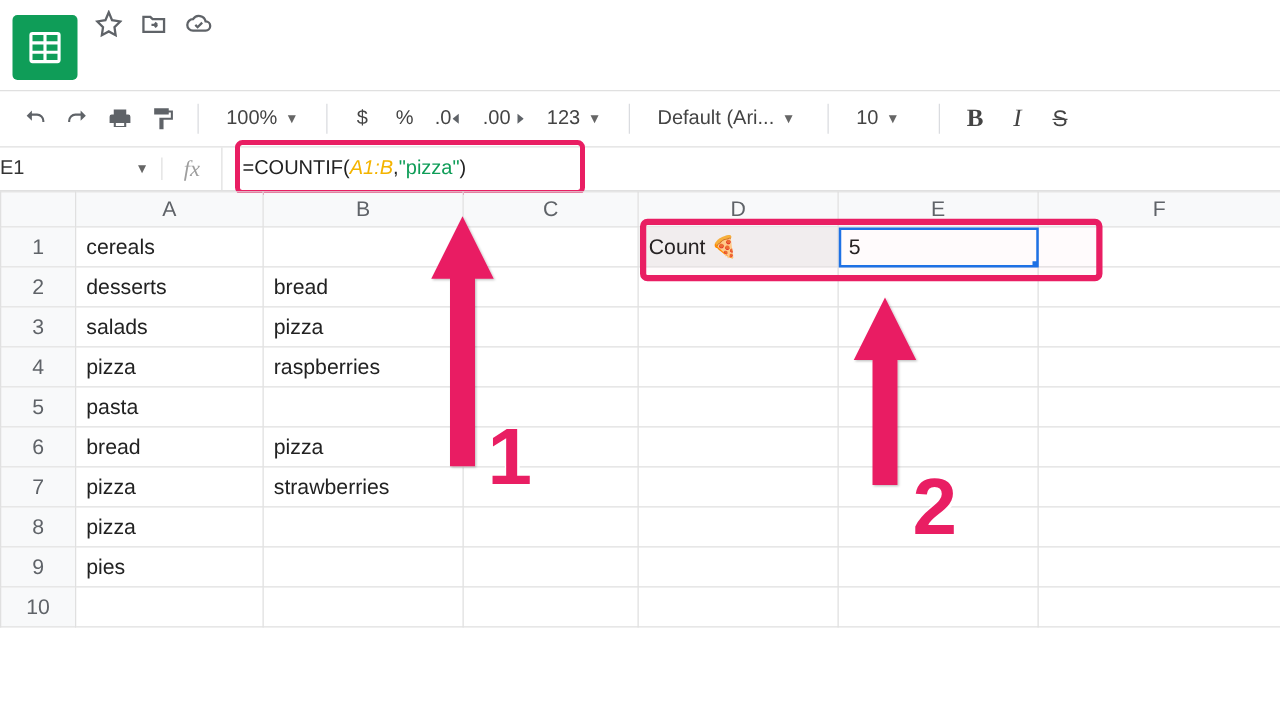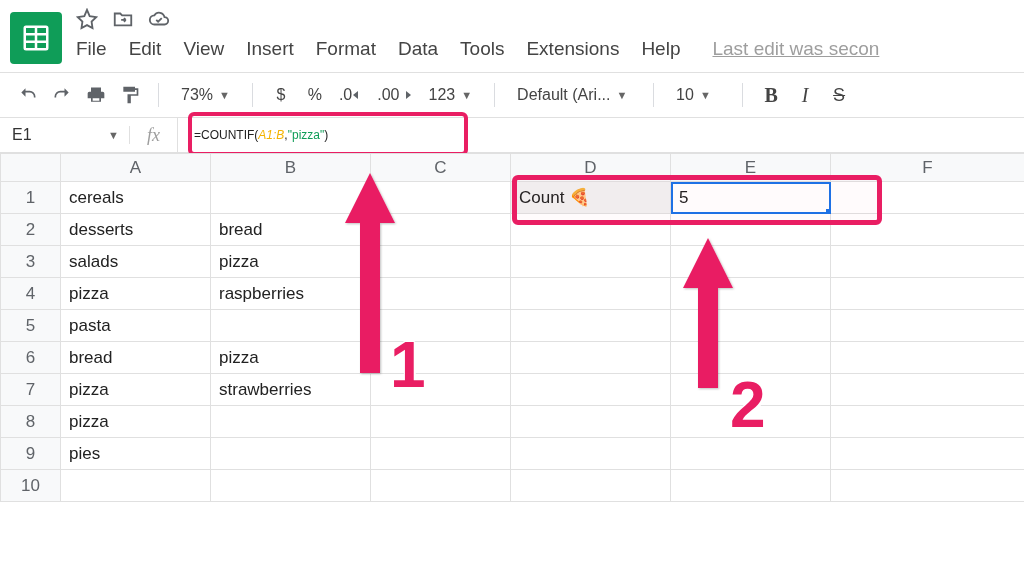--- a/index.html
+++ b/index.html
@@ -76,37 +76,36 @@
   
   .formula-row {
     display:flex; align-items:center;
     border-top:1px solid #e0e0e0;
     border-bottom:1px solid #e0e0e0;
     height: 36px;
   }
   .name-box {
     width: 130px;
     display:flex; align-items:center;
-    padding-left: 12px;
     font-size: 16px;
     color:#333;
     border-right:1px solid #e0e0e0;
     text-align:center;
   }
   .name-box .chev-down { margin-left:auto; margin-right:10px;}
   .fx-label {
     width:48px; text-align:left;
     font-style:italic; font-family:"Times New Roman",serif;
     color:#9e9e9e; font-size:18px;
     border-right:1px solid #e0e0e0;
     height:100%; display:flex;align-items:center;justify-content:center;
   }
   .formula-input {
     flex:1; padding-left:16px;
-    font-size:12px;
+    font-size:16px;
     font-family: Arial;
     height:100%; display:flex;align-items:center;
     position:relative;
   }
   .formula-highlight {
     position:absolute;
     left:10px; top:-6px;
     height:44px;
     border:4px solid #e91e63;
     border-radius:6px;
@@ -202,32 +201,20 @@
             <path fill="none" stroke="#5f6368" stroke-width="2" d="M10 13h5m0 0l-2-2m2 2l-2 2"></path>
           </svg>
       </span>
       <span class="title-icon">
         <svg viewBox="0 0 24 24" width="24" height="24">
             <path fill="none" stroke="#5f6368" stroke-width="2" d="M7 18a5 5 0 010-10 6 6 0 0111 2 4 4 0 010 8H7z"></path>
             <path stroke="#5f6368" stroke-width="2" d="M9 13l2 2 4-4" fill="none"></path>
           </svg>
       </span>
     </div>
-    <div class="menu-row">
-      <span>File</span>
-      <span>Edit</span>
-      <span>View</span>
-      <span>Insert</span>
-      <span>Format</span>
-      <span>Data</span>
-      <span>Tools</span>
-      <span>Extensions</span>
-      <span>Help</span>
-      <span class="last-edit">Last edit was secon</span>
-    </div>
   </div>
 </div>
 <div class="divider"></div>
 
 <div class="toolbar">
   <div class="tb-btn">
       <svg width="20" height="20" viewBox="0 0 24 24">
         <path d="M9 14l-5-5 5-5v3h5a7 7 0 017 7v1h-2v-1a5 5 0 00-5-5H9v5z" fill="#5f6368"></path>
       </svg>
     </div>
@@ -241,21 +228,21 @@
         <path fill="#5f6368" d="M6 3h12v5H6zM4 8h16a2 2 0 012 2v6h-4v4H6v-4H2v-6a2 2 0 012-2zm4 8v3h8v-3H8z"></path>
       </svg>
     </div>
   <div class="tb-btn">
       <svg width="20" height="20" viewBox="0 0 24 24">
         <path fill="#5f6368" d="M18 4V2H4v6h14V6h2v5H9v11h4V13h9V4z"></path>
       </svg>
     </div>
   <div class="tb-sep"></div>
   <div class="tb-select">
-      <span>73%</span>
+      <span>100%</span>
       <span class="chev-down">▼</span>
     </div>
   <div class="tb-sep"></div>
   <div class="tb-btn">$</div>
   <div class="tb-btn">%</div>
   <div class="tb-btn">
       <span>.0</span>
       <svg width="10" height="10" viewBox="0 0 10 10" style="margin-left:1px">
         <path d="M5 0l4 5H1z" fill="#5f6368" transform="rotate(-90 5 5)"></path>
       </svg>

